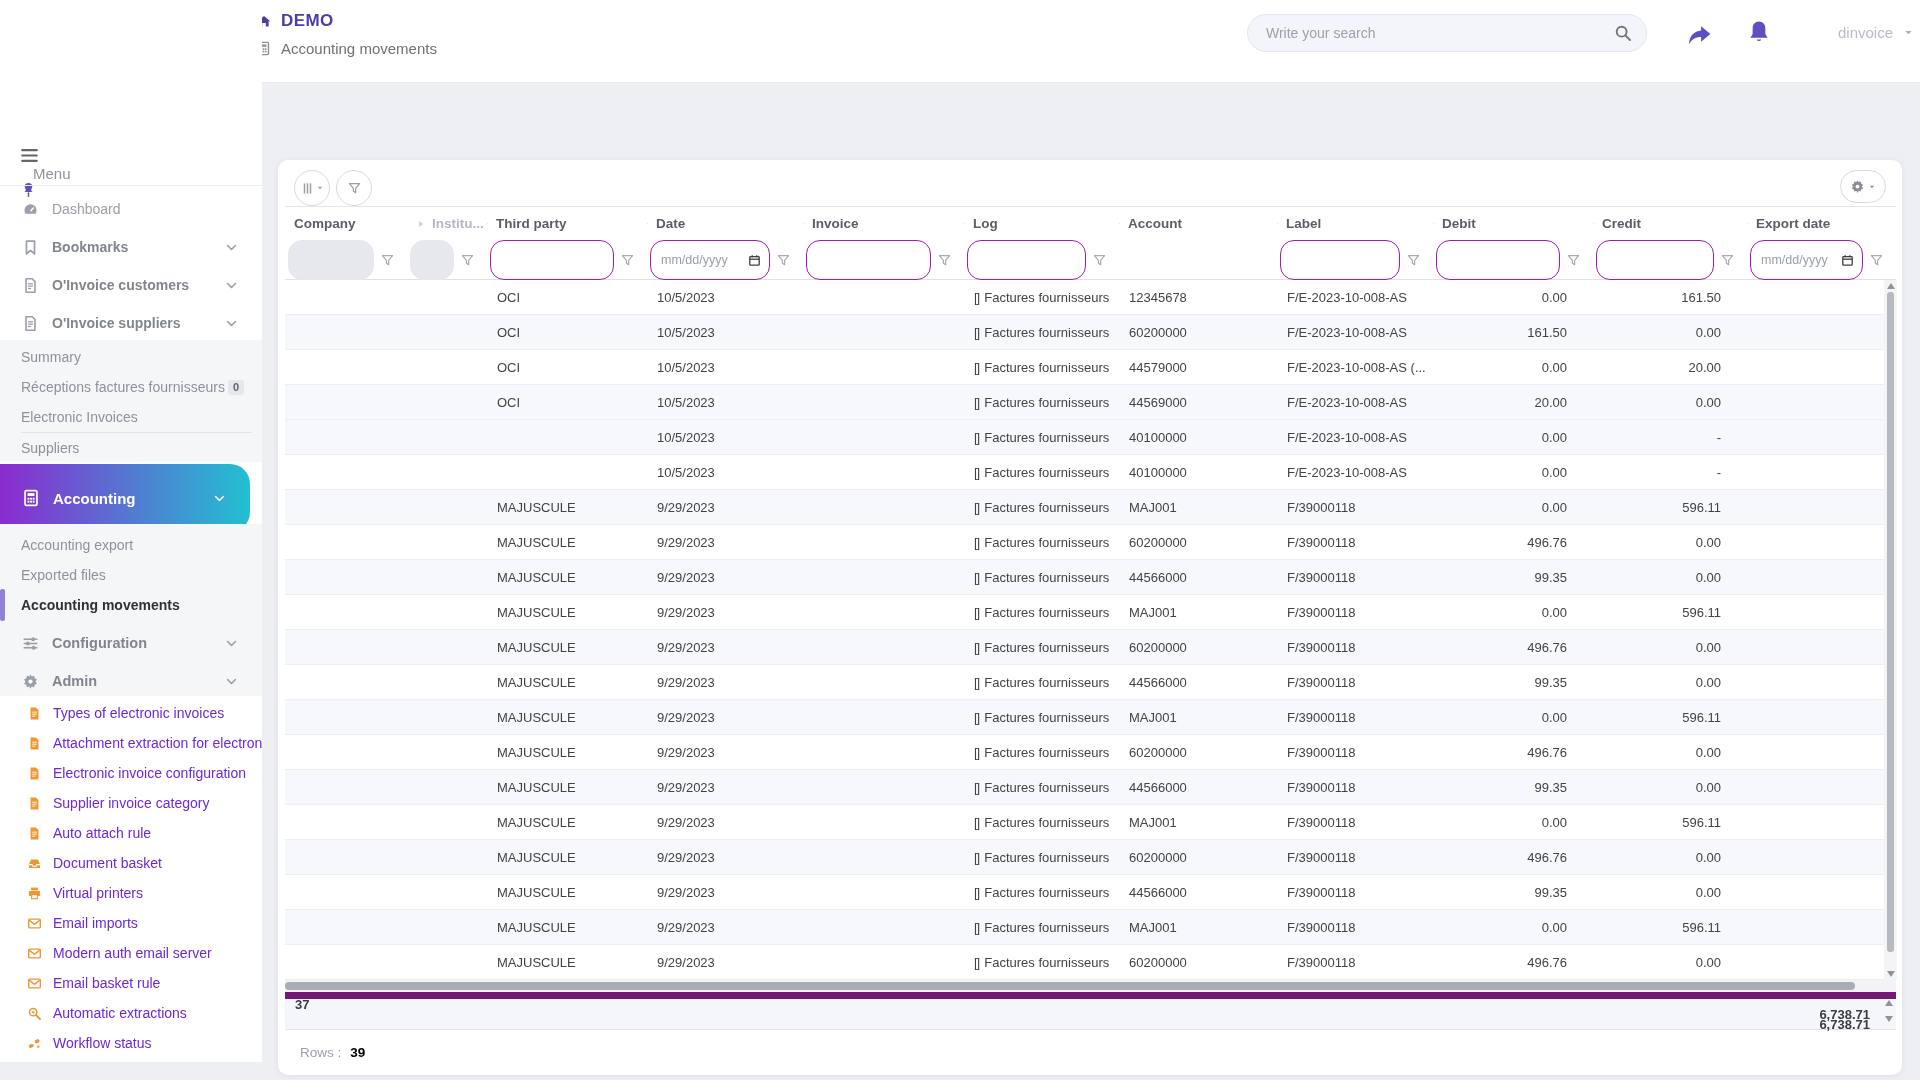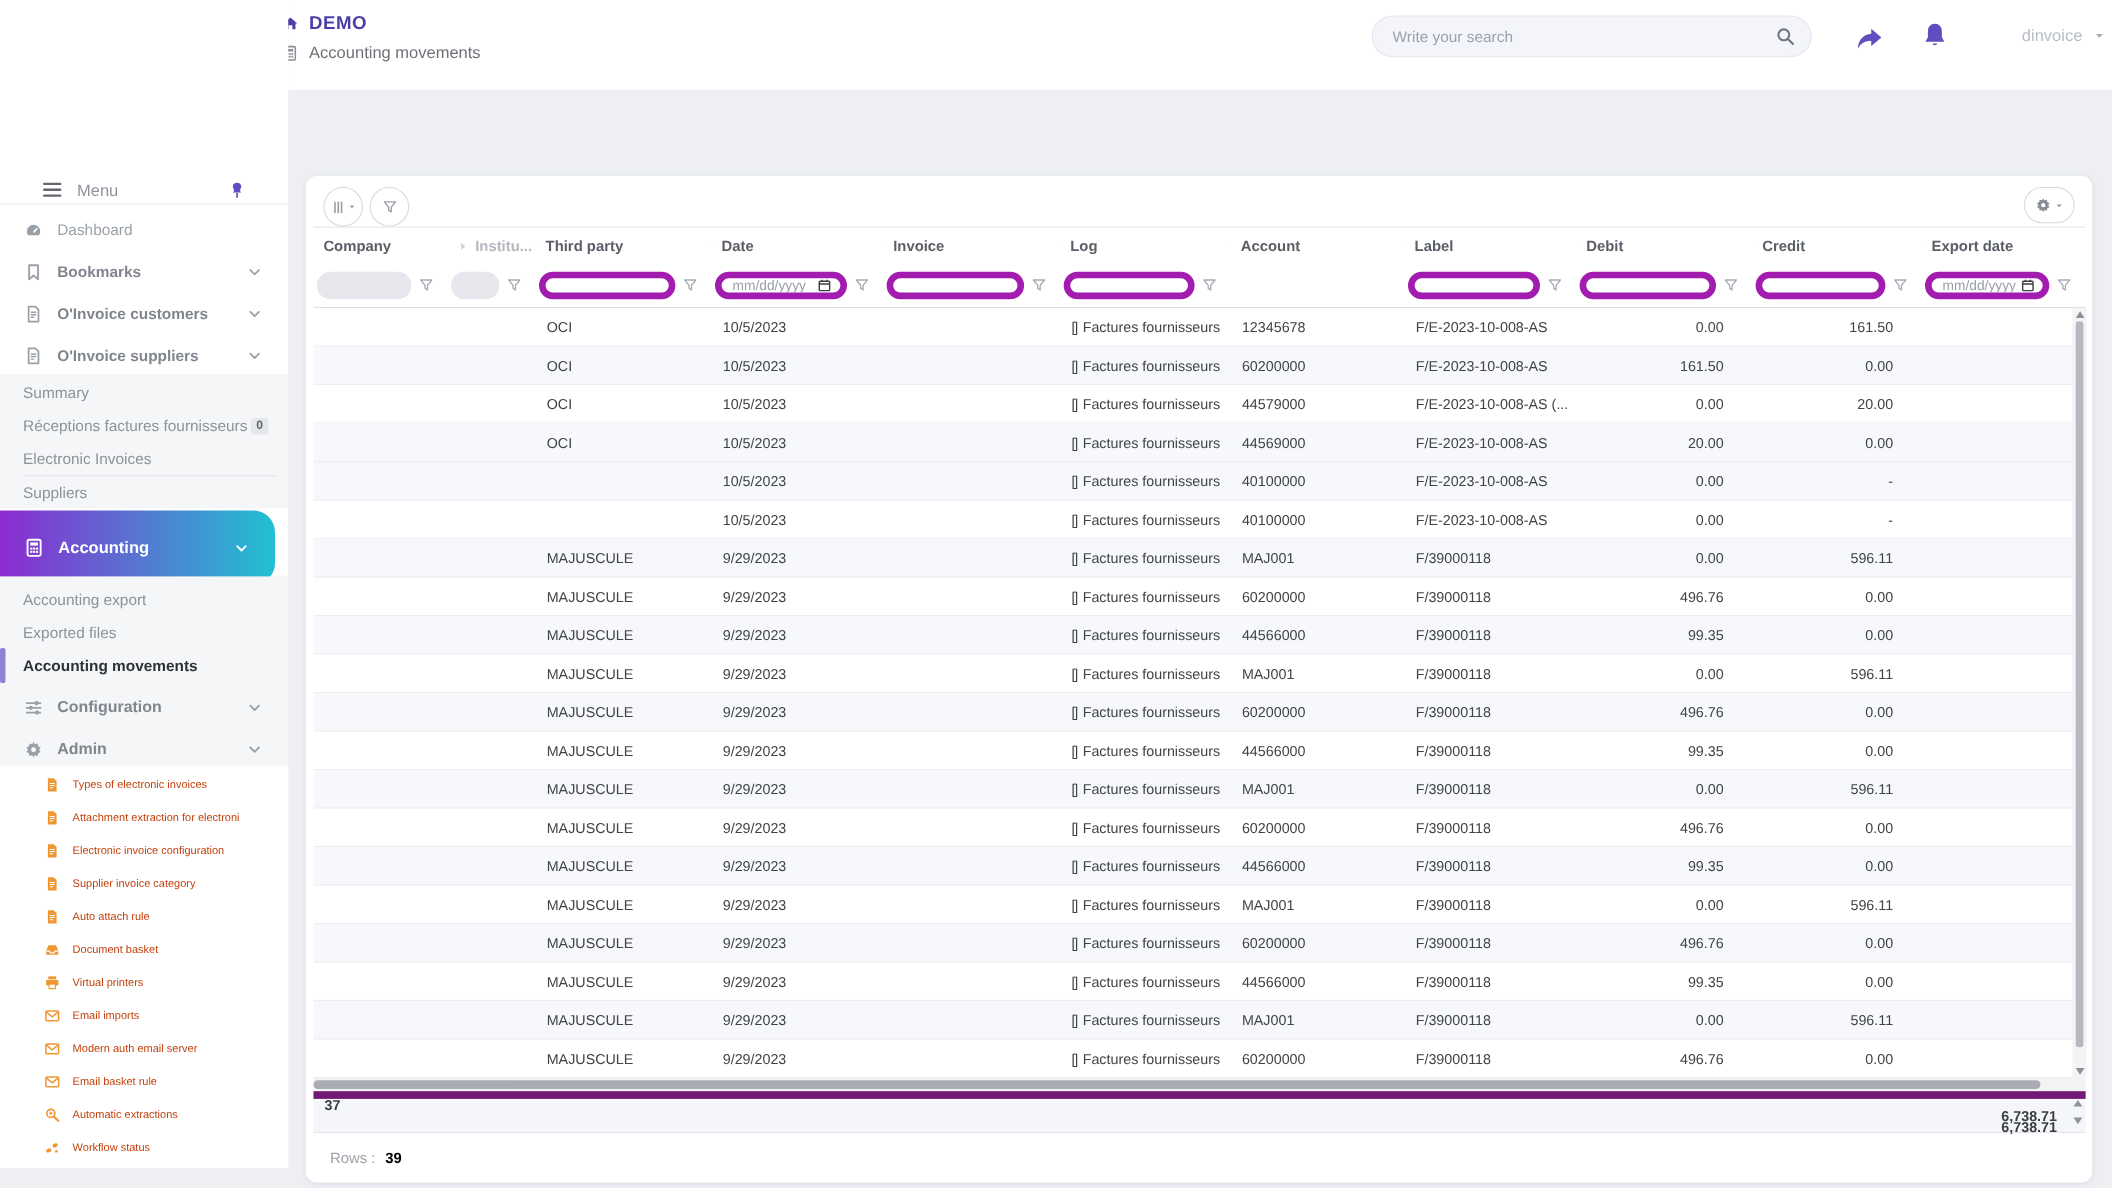--- a/index.html
+++ b/index.html
@@ -14,21 +14,21 @@
   .ic { display:inline-flex; width:16px; height:16px; flex:none; align-items:center; justify-content:center; }
   .ic svg { width:100%; height:100%; display:block; }
 
   
   .sidebar { position:absolute; left:0; top:0; width:262px; height:1062px; background:#fff; z-index:3; }
   .logo { position:absolute; left:12px; top:8px; width:124px; text-align:center; }
   .logo-text { margin-top:2px; font-weight:bold; font-size:14px; letter-spacing:7px; color:#6b3fd6; white-space:nowrap; }
   @supports ((-webkit-background-clip:text) or (background-clip:text)) {
     .logo-text { background:linear-gradient(90deg,#7b2fe0,#1fc2d7); -webkit-background-clip:text; background-clip:text; color:transparent; }
   }
-  .menu-row { position:absolute; top:146px; left:0; width:262px; height:36px; display:flex; align-items:flex-end; padding:0 38px; }
+  .menu-row { position:absolute; top:146px; left:0; width:262px; height:36px; display:flex; align-items:flex-start; padding:0 20px;flex-direction:column; }
   .menu-row .ic.hamb { width:19px; height:19px; color:#63666e; }
   .menu-row .menu-label { margin-left:13px; font-size:15px; color:#8f939c; flex:1; }
   .menu-row .ic.pin { width:17px; height:17px; color:#5d4fc0; }
   .sb-divider { position:absolute; top:185px; left:0; right:0; border-top:1px solid #ececf0; }
   .sb-top { position:absolute; top:190px; left:0; width:262px; }
   .sb-item { height:38px; display:flex; align-items:center; padding:0 24px 0 22px; cursor:pointer; }
   .sb-item .ic { width:17px; height:17px; color:#9aa0a8; }
   .sb-item .sb-label { margin-left:13px; font-size:14px; color:#9aa0a8; flex:1; white-space:nowrap; }
   .sb-item.bold .sb-label { font-weight:bold; color:#81858e; }
   .sb-item .ic.chev { width:13px; height:13px; color:#9aa0a8; }
@@ -42,21 +42,21 @@
   .acct-banner .acct-label { margin-left:13px; font-size:15px; font-weight:bold; color:#fff; flex:1; }
   .acct-banner .ic.chev { width:13px; height:13px; }
   .sb-sub2 { position:absolute; top:524px; left:0; width:262px; height:172px; background:#f5f6f8; padding-top:6px; }
   .sub-item.active { font-weight:bold; color:#2e3136; position:relative; }
   .active-bar { position:absolute; left:0; top:-1px; width:5px; height:32px; background:#9181d6; border-radius:2px; }
   .sb-sect { height:38px; display:flex; align-items:center; padding:0 24px 0 22px; cursor:pointer; }
   .sb-sect .ic { width:17px; height:17px; color:#9aa0a8; }
   .sb-sect .sb-label { margin-left:13px; font-size:14.5px; font-weight:bold; color:#81858e; flex:1; }
   .sb-sect .ic.chev { width:13px; height:13px; }
   .sb-admin { position:absolute; top:696px; left:0; width:262px; background:#fff; padding-top:2px; }
-  .adm-item { height:30px; display:flex; align-items:center; padding-left:40px; font-size:10px; color:#c2410c; white-space:nowrap; overflow:hidden; cursor:pointer; }
+  .adm-item { height:30px; display:flex; align-items:center; padding-left:27px; font-size:14px; color:#6d28d9; white-space:nowrap; overflow:hidden; cursor:pointer; }
   .adm-item .ic { width:15px; height:15px; color:#ef9733; margin-right:11px; }
 
   
   .topbar { position:absolute; left:262px; top:0; width:1658px; height:83px; background:#fff; border-bottom:1px solid #e8e9ee; z-index:2; }
   .titles { position:absolute; left:-6px; top:11px; }
   .t-row1 { display:flex; align-items:center; }
   .t-row1 .ic { width:16px; height:16px; color:#4b3fa7; }
   .app-name { margin-left:9px; font-size:17px; font-weight:bold; color:#4b3fa7; letter-spacing:.4px; }
   .t-row2 { display:flex; align-items:center; margin-top:9px; }
   .t-row2 .ic { width:15px; height:15px; color:#8b8f98; }
@@ -87,21 +87,21 @@
 
   .grid { position:absolute; left:7px; top:46px; width:1611px; --cols:122px 80px 160px 156px 161px 155px 158px 156px 160px 154px 149px; }
   .g-row-grid { display:grid; grid-template-columns:var(--cols); }
   .g-head { height:34px; align-items:center; border-top:1px solid #e3e5ea; }
   .h-cell { position:relative; padding-left:9px; font-size:13.5px; font-weight:bold; color:#5a5e66; white-space:nowrap; overflow:hidden; display:flex; align-items:center; }
   .h-cell.sep::before { content:''; position:absolute; left:0; top:7px; bottom:7px; width:1px; background:#e2e4e9; }
   .h-cell.muted { color:#b4b8c0; }
   .h-cell .ic.tri { width:10px; height:10px; color:#ccd0d6; margin-right:6px; }
   .g-filter { height:40px; align-items:center; border-bottom:1px solid #dfe1e6; }
   .f-cell { display:flex; align-items:center; padding:0 12px 0 3px; }
-  .pill { height:25px; border-radius:14px; border:6px solid #a21caf; background:#fff; flex:1; min-width:0; padding:0 10px; font-size:13px; font-family:"Liberation Sans",sans-serif; color:#4a4d52; outline:none; }
+  .pill { height:40px; border-radius:14px; border:1px solid #a21caf; background:#fff; flex:1; min-width:0; padding:0 10px; font-size:13px; font-family:"Liberation Sans",sans-serif; color:#4a4d52; outline:none; }
   .pill.disabled { background:#e7e8ed; border-color:#e7e8ed; }
   .pill.date { display:flex; align-items:center; justify-content:space-between; color:#9aa0a8; font-size:12.5px; cursor:pointer; padding:0 8px 0 10px; white-space:nowrap; }
   .pill.date .ic { width:13px; height:13px; color:#3c3f44; margin-left:4px; }
   .f-cell .ic.funnel { width:15px; height:15px; color:#a6abb4; margin-left:6px; cursor:pointer; }
   .g-body { height:700px; overflow:hidden; }
   .g-row { height:35px; align-items:center; border-bottom:1px solid #eceef1; font-size:13px; color:#404347; cursor:default; }
   .g-row.alt { background:#f7f8fb; }
   .c { padding-left:10px; white-space:nowrap; overflow:hidden; }
   .c.num { text-align:right; padding-right:26px; padding-left:0; }
   .logbox { letter-spacing:-1px; margin-right:5px; color:#404347; }

